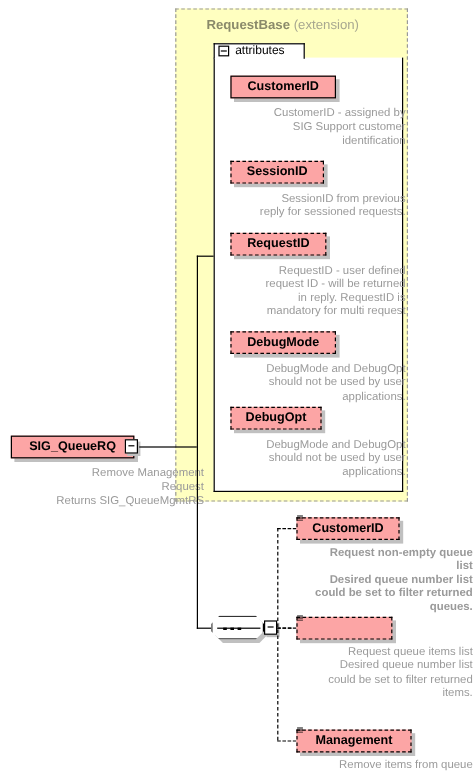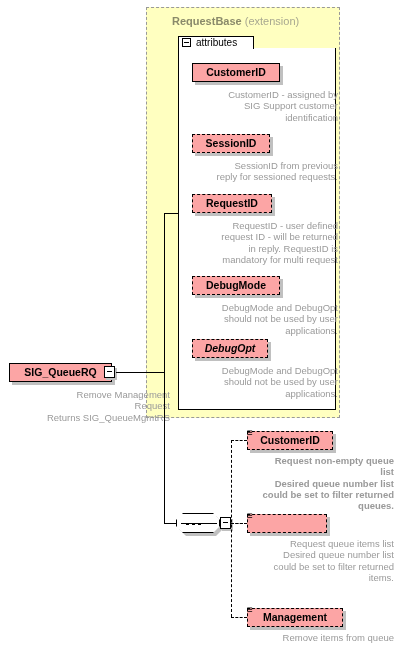--- a/index.html
+++ b/index.html
@@ -155,21 +155,21 @@
 in reply. RequestID is
 mandatory for multi request</div>
 
 <div class="nodebox optional" style="left:192px;top:276px;width:88px;">
   <span class="lbl">DebugMode</span>
 </div>
 <div class="anno" style="left:192px;top:302px;width:146px;">DebugMode and DebugOpt
 should not be used by user
 applications.</div>
 
-<div class="nodebox optional" style="left:192px;top:339px;width:76px;font-style:italic;">
+<div class="nodebox optional" style="left:192px;top:339px;width:76px;">
   <span class="lbl">DebugOpt</span>
 </div>
 <div class="anno" style="left:192px;top:365px;width:146px;">DebugMode and DebugOpt
 should not be used by user
 applications.</div>
 
 <div class="nodebox" id="root-node">
   <span class="lbl">SIG_QueueRQ</span>
 </div>
 <div id="root-collapse"></div>

